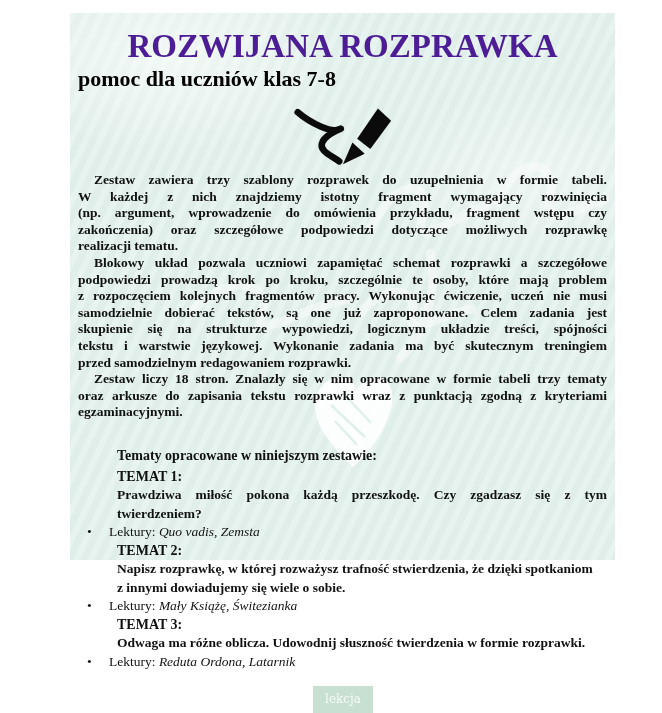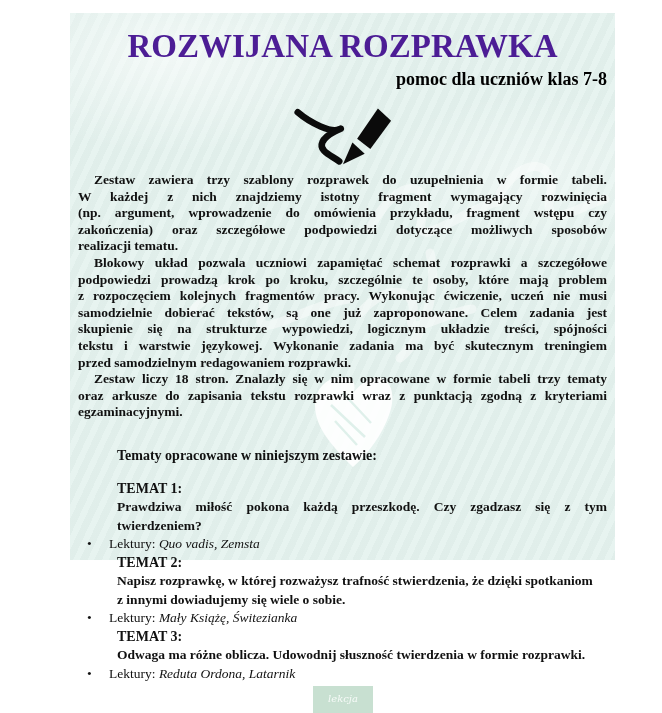--- a/index.html
+++ b/index.html
@@ -17,48 +17,48 @@
       radial-gradient(ellipse 260px 140px at 85% 30%, rgba(255,255,255,0.35), rgba(255,255,255,0) 60%),
       repeating-linear-gradient(115deg, rgba(255,255,255,0.12) 0 6px, rgba(0,0,0,0.015) 6px 13px);
   }
   .wm-svg{position:absolute;left:0;top:0;}
   .content{position:relative;z-index:2;padding:0 8px;}
   .title{
     margin:14px 0 0 0;text-align:center;font-weight:bold;
     font-size:33px;line-height:38px;color:#4c1d95;
   }
   .subtitle{
-    margin:2px 0 0 0;text-align:right;font-weight:bold;
-    font-size:18px;line-height:24px;color:#000;
+    margin:2px 0 0 0;text-align:left;font-weight:bold;
+    font-size:22px;line-height:24px;color:#000;
   }
   .pen-wrap{margin-top:10px;height:66px;display:flex;justify-content:center;}
   .paras{margin-top:5px;}
   .para{font-weight:bold;font-size:13.5px;}
   .ln{line-height:16.6px;white-space:normal;}
   .j{text-align:justify;text-align-last:justify;}
   .lastln{text-align:left;}
   .indent{text-indent:16px;}
   .topics-heading{
     margin:26px 0 0 39px;font-weight:bold;font-size:14px;line-height:18px;
   }
-  .topics{margin-top:15px;font-size:13.5px;}
+  .topics{margin-top:3px;font-size:13.5px;}
   .topic-head{margin-left:39px;font-weight:bold;line-height:18.5px;font-size:14px;}
   .topic-body{margin-left:39px;font-weight:bold;}
   .topic-body .ln{line-height:18.5px;}
   .li{display:flex;line-height:18.5px;}
   .li .dot{width:31px;padding-left:9px;box-sizing:border-box;}
   .li .txt{flex:1;}
   .book-titles{font-style:italic;}
   .badge{
     position:absolute;left:243px;top:673px;width:60px;height:40px;
     background:#c8e0d1;z-index:3;
     display:flex;align-items:flex-start;justify-content:center;
   }
   .badge-text{
-    font-style:italic;font-size:10px;line-height:26px;
+    font-size:12px;line-height:26px;
     color:rgba(255,255,255,0.85);font-family:"DejaVu Serif", serif;
   }
 </style>
 </head>
 <body>
 
 <div class="page">
 
   <div class="mint-bg">
 
@@ -95,21 +95,21 @@
         <polygon points="71,40 93,8 107,21 85,51" fill="#0b0b0b"></polygon>
       </svg>
     </div>
 
     <div class="paras">
 
       <div class="para">
         <div class="ln j indent">Zestaw zawiera trzy szablony rozprawek do uzupełnienia w formie tabeli.</div>
         <div class="ln j">W każdej z nich znajdziemy istotny fragment wymagający rozwinięcia</div>
         <div class="ln j">(np. argument, wprowadzenie do omówienia przykładu, fragment wstępu czy</div>
-        <div class="ln j">zakończenia) oraz szczegółowe podpowiedzi dotyczące możliwych sposobów</div>
+        <div class="ln j">zakończenia) oraz szczegółowe podpowiedzi dotyczące możliwych rozprawkę</div>
         <div class="ln lastln">realizacji tematu.</div>
       </div>
 
       <div class="para">
         <div class="ln j indent">Blokowy układ pozwala uczniowi zapamiętać schemat rozprawki a szczegółowe</div>
         <div class="ln j">podpowiedzi prowadzą krok po kroku, szczególnie te osoby, które mają problem</div>
         <div class="ln j">z rozpoczęciem kolejnych fragmentów pracy. Wykonując ćwiczenie, uczeń nie musi</div>
         <div class="ln j">samodzielnie dobierać tekstów, są one już zaproponowane. Celem zadania jest</div>
         <div class="ln j">skupienie się na strukturze wypowiedzi, logicznym układzie treści, spójności</div>
         <div class="ln j">tekstu i warstwie językowej. Wykonanie zadania ma być skutecznym treningiem</div>

